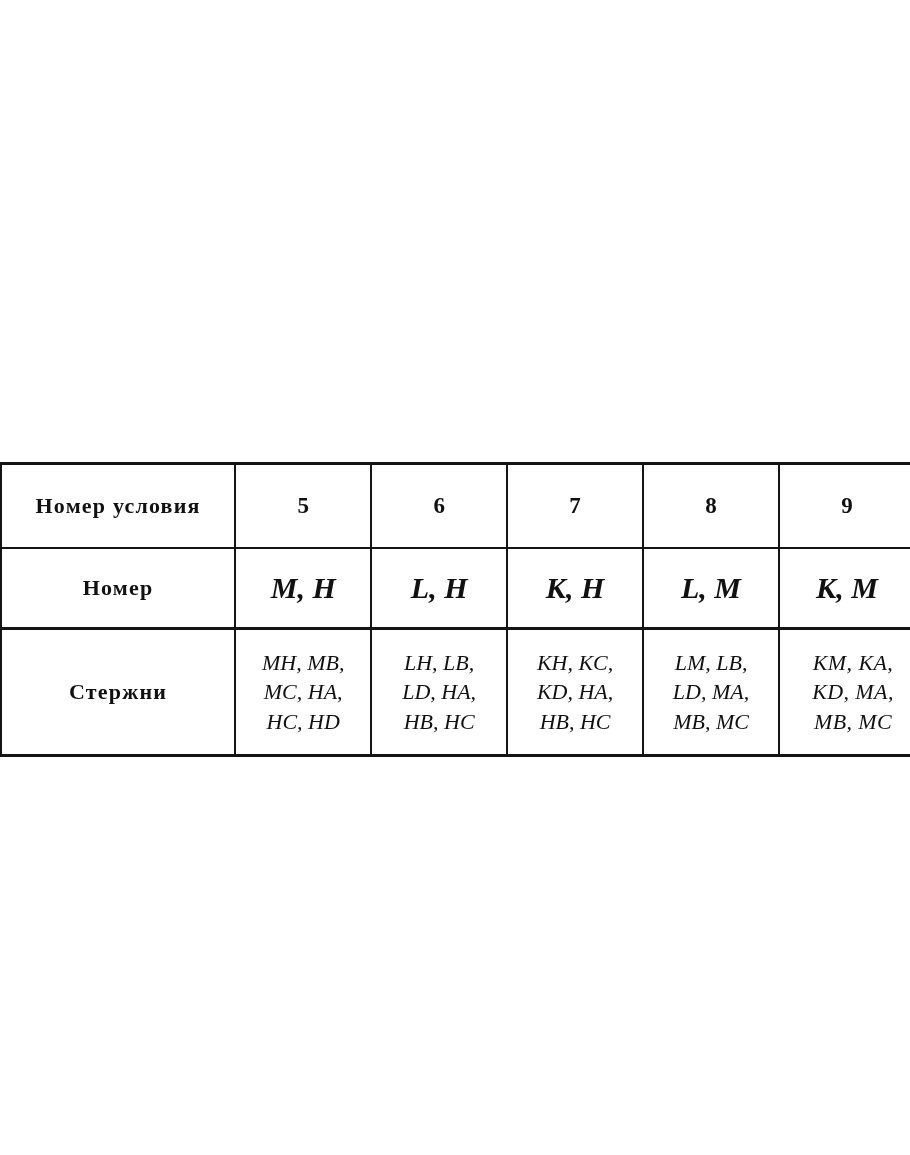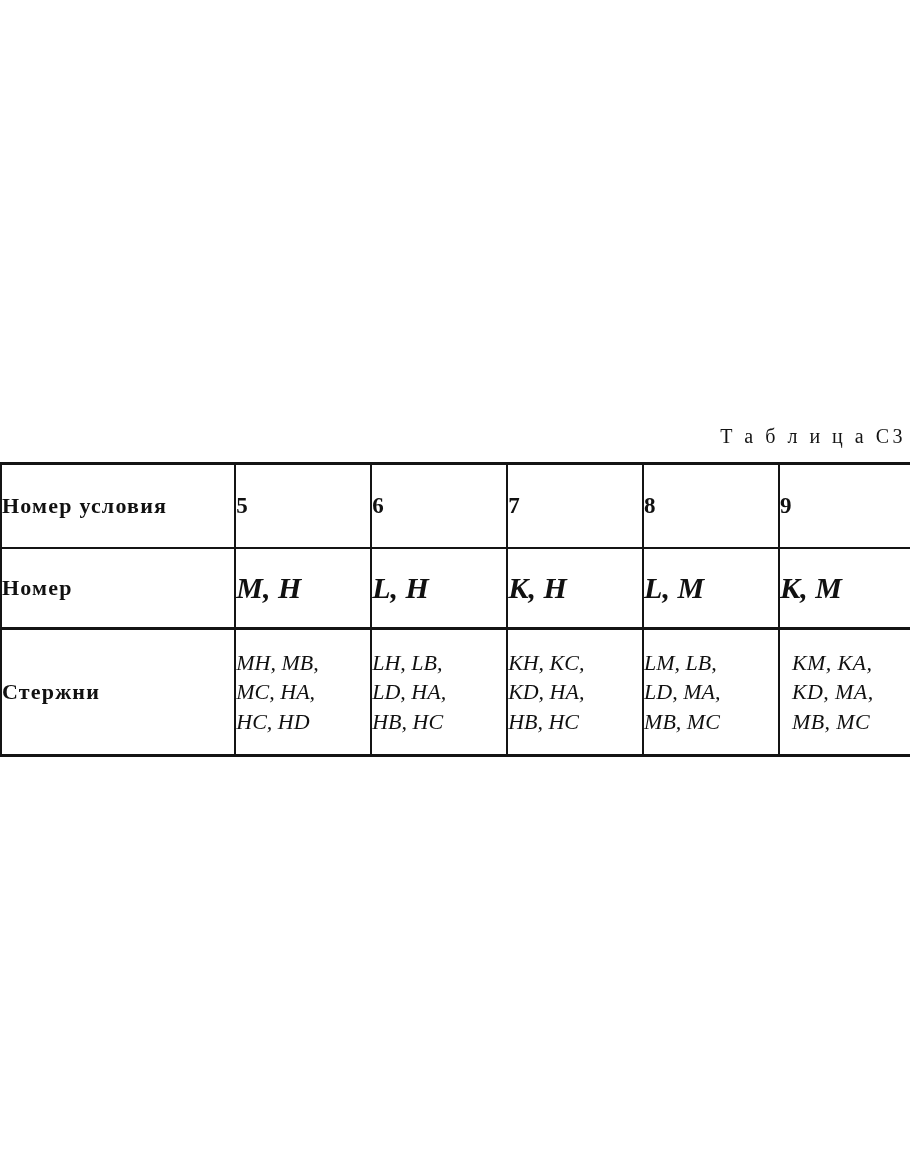--- a/index.html
+++ b/index.html
@@ -46,21 +46,21 @@
     border-collapse: collapse;
     width: 916px;
     table-layout: fixed;
   }
 
   table.data td {
     border-left: 2px solid #141414;
     border-right: 2px solid #141414;
     padding: 0;
     vertical-align: middle;
-    text-align: left;
+    text-align: center;
   }
 
   
   tr.row-head td {
     border-top: 3px solid #141414;
     border-bottom: 2px solid #141414;
     height: 82px;
   }
   tr.row-nodes td {
     border-bottom: 3px solid #141414;
@@ -130,21 +130,20 @@
   .cell-bars.wide {
     padding-left: 12px;
     letter-spacing: 0.4px;
   }
 </style>
 </head>
 <body>
 
 <div class="page">
 
-  <div class="table-caption">Т а б л и ц а   С3</div>
 
   <div class="table-wrap">
     <table class="data">
       <tbody>
         <tr class="row-head">
           <td class="label-col">
             <span class="hdr-label">Номер  условия</span>
           </td>
           <td class="data-col">
             <span class="hdr-num">5</span>

